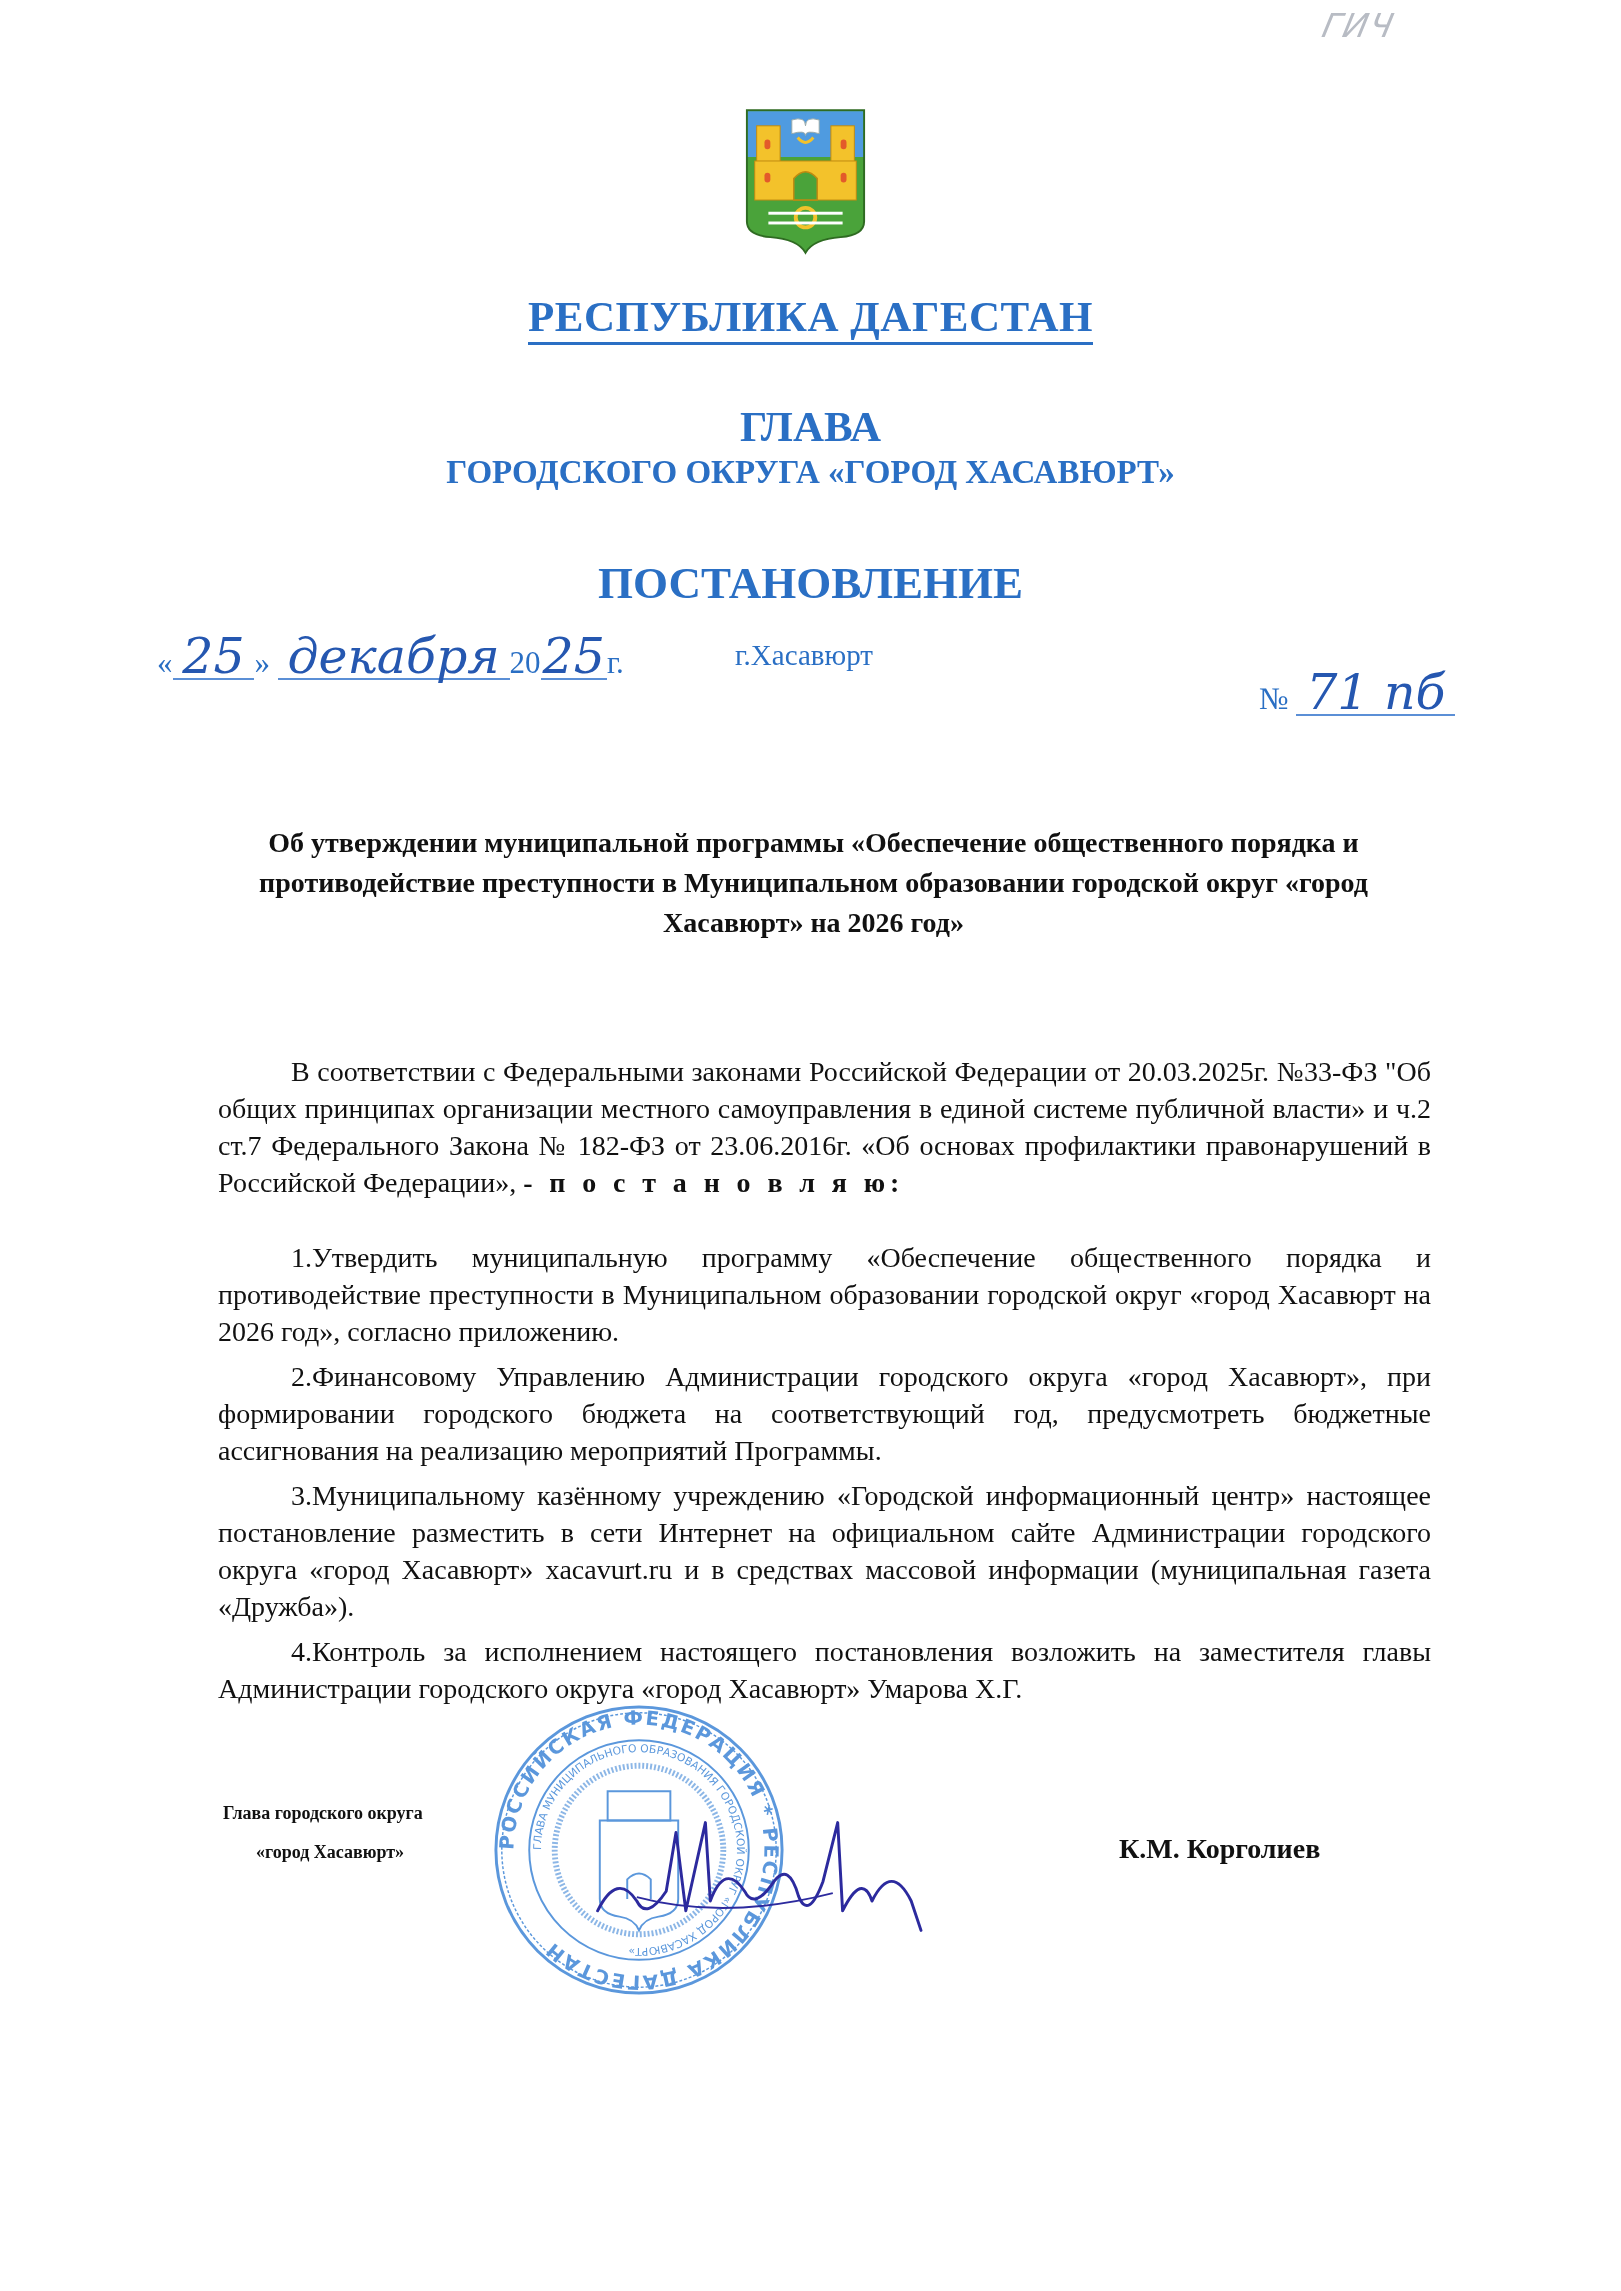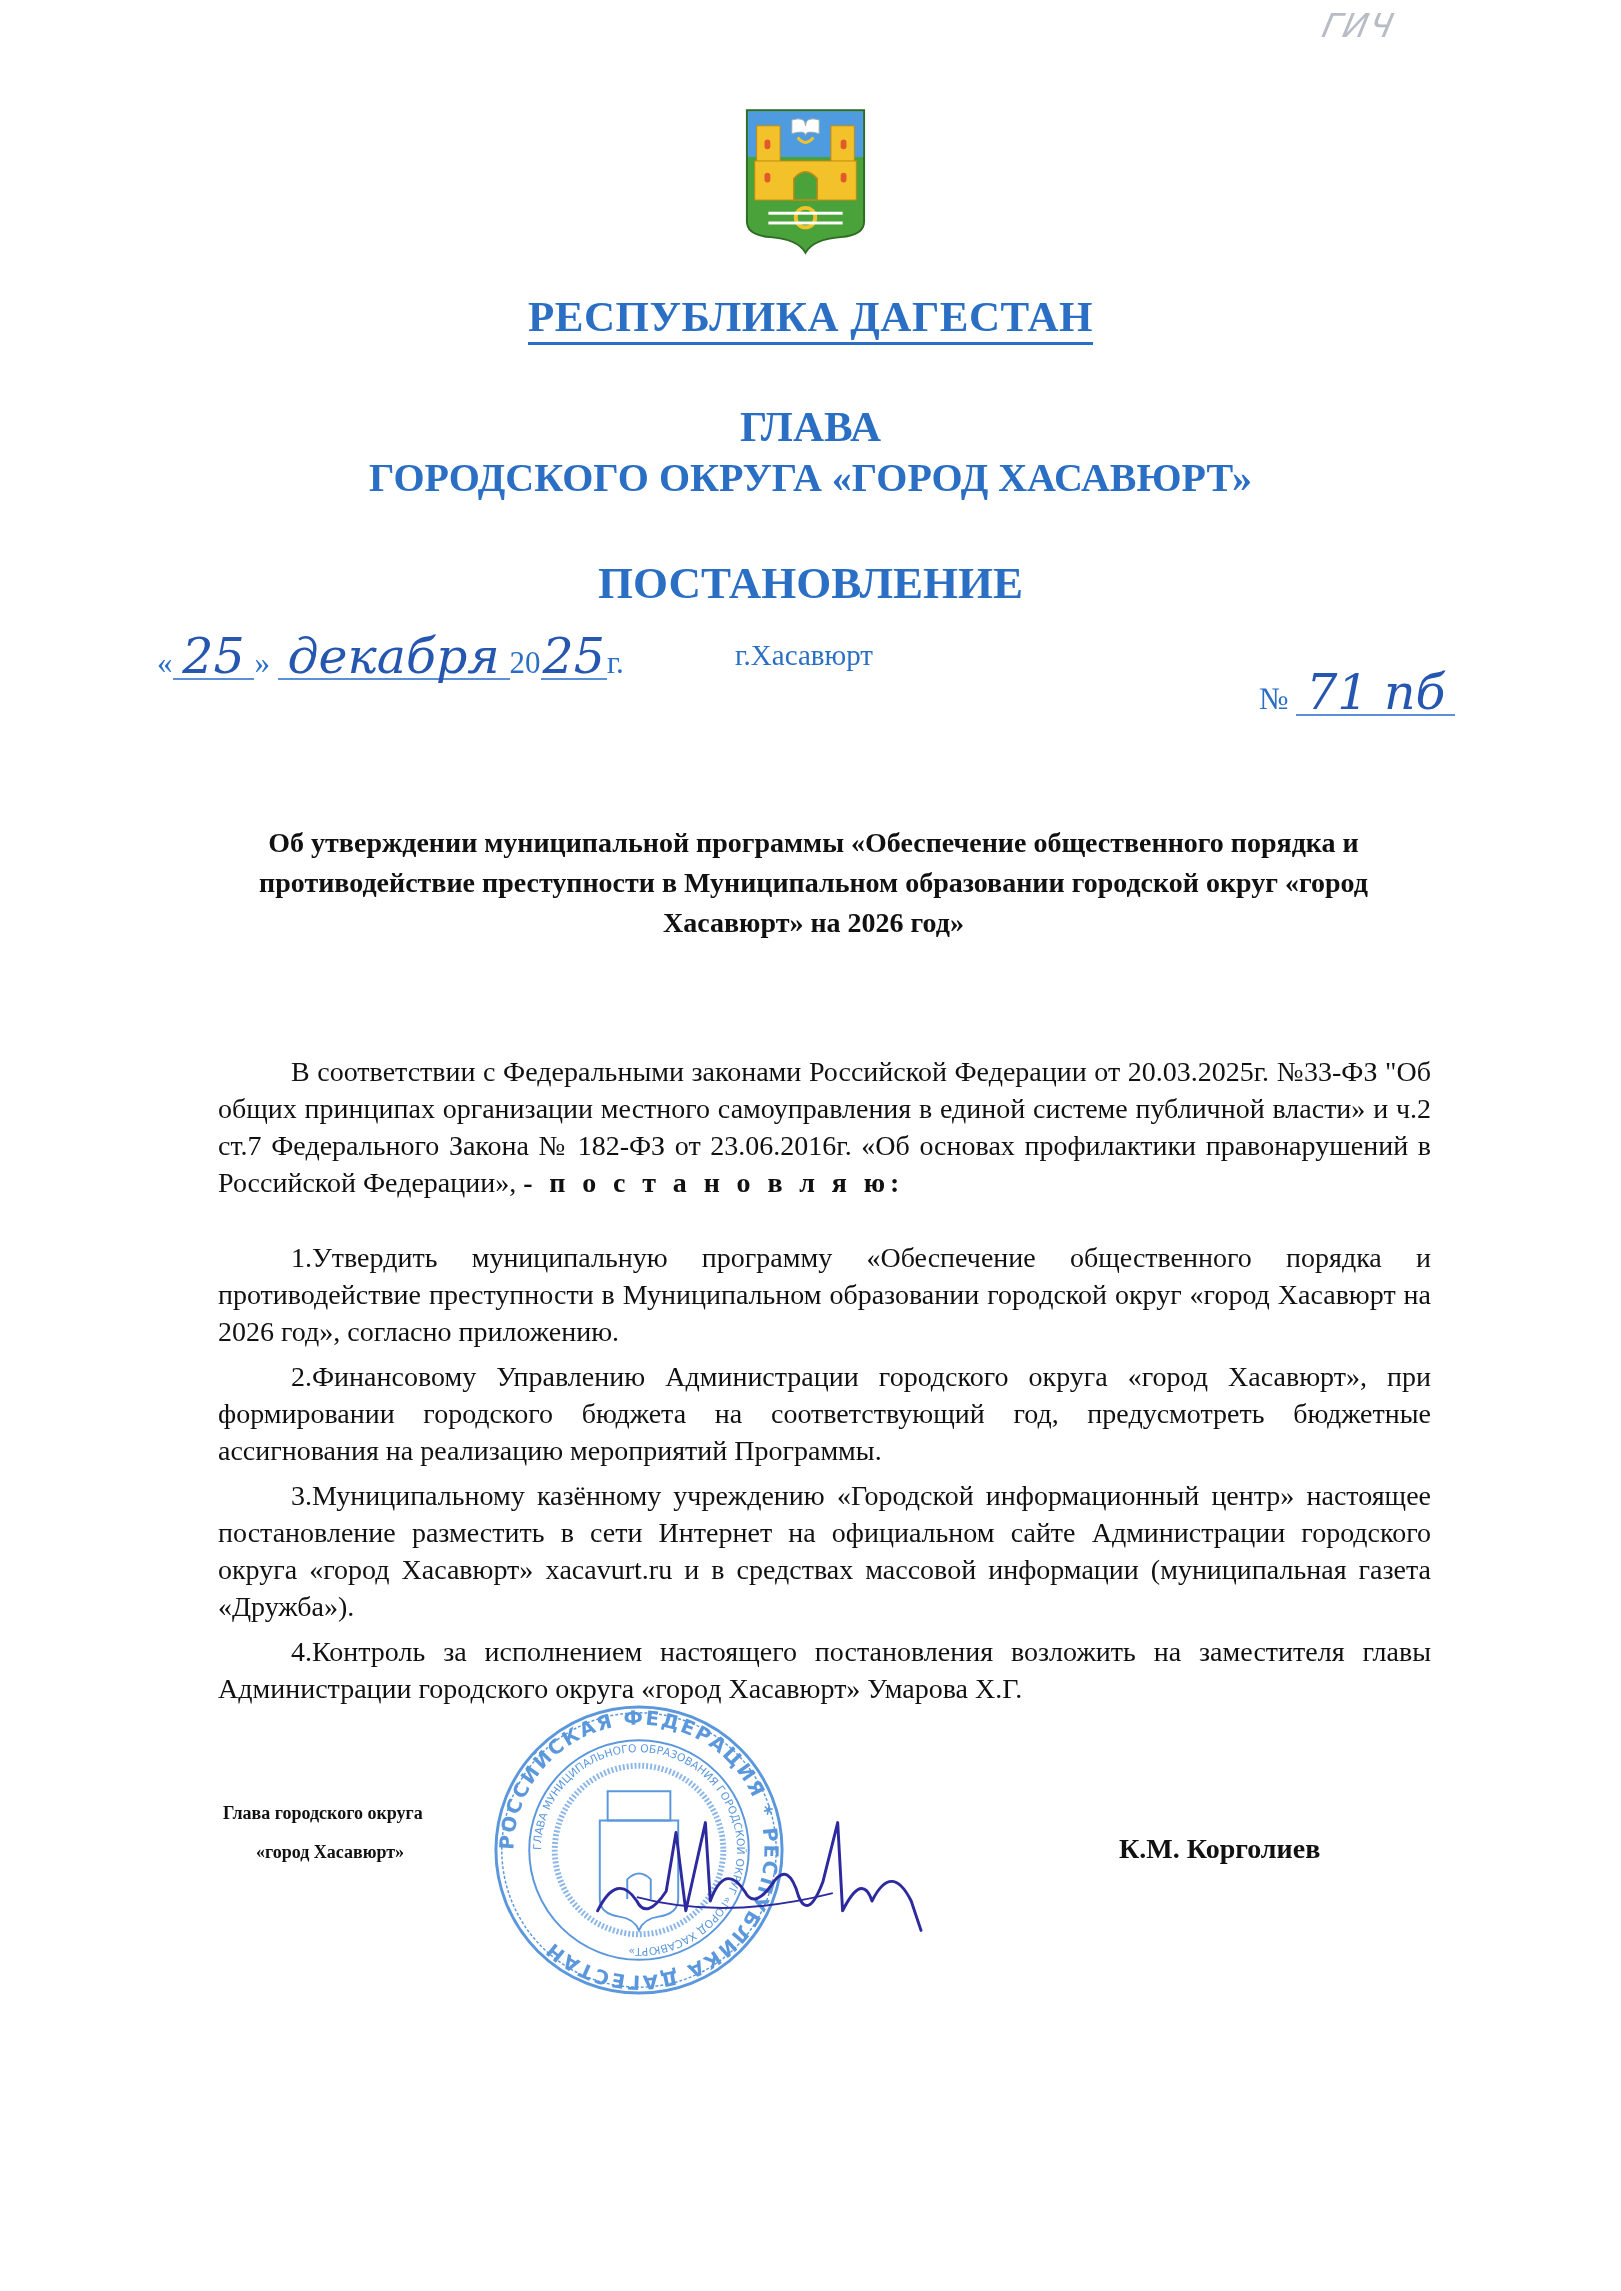--- a/index.html
+++ b/index.html
@@ -9,21 +9,21 @@
 
     .annotation { position: absolute; left: 1323px; top: 5.9px; font-family: "DejaVu Sans", sans-serif;
                   font-style: italic; color: #b8bcc4; font-size: 33px; letter-spacing: 2px; transform: skewX(-12deg); }
 
     .coat { position: absolute; left: 743px; top: 106px; width: 125px; height: 149px; }
 
     .hdr { position: absolute; left: 0; width: 100%; text-align: center; color: #2a6fc4; font-weight: bold; }
     .republic { top: 292px; font-size: 43px; letter-spacing: 0.5px; }
     .republic span { border-bottom: 3.9px solid #2a6fc4; padding-bottom: 2px; }
     .glava { top: 402px; font-size: 43px; }
-    .okrug { top: 454px; font-size: 40px; }
+    .okrug { top: 454px; font-size: 33px; }
     .post { top: 557px; font-size: 45px; }
 
     .dateline { position: absolute; top: 635px; left: 0; width: 100%; height: 59px; color: #2a6fc4; }
     .date { position: absolute; left: 157px; top: 0; font-size: 31px; white-space: nowrap; }
     .hand { font-family: "DejaVu Serif", serif; font-style: italic; color: #2557b0; font-size: 49px;
             display: inline-block; border-bottom: 2px solid #5b8fd6; padding: 0 9.8px; line-height: 43px; }
     .city { position: absolute; left: 735px; top: 3.9px; font-size: 29px; }
     .num { position: absolute; left: 1259px; top: 0; font-size: 31px; white-space: nowrap; }
     .num .hand { min-width: 108px; margin-top: 36px; }
 

